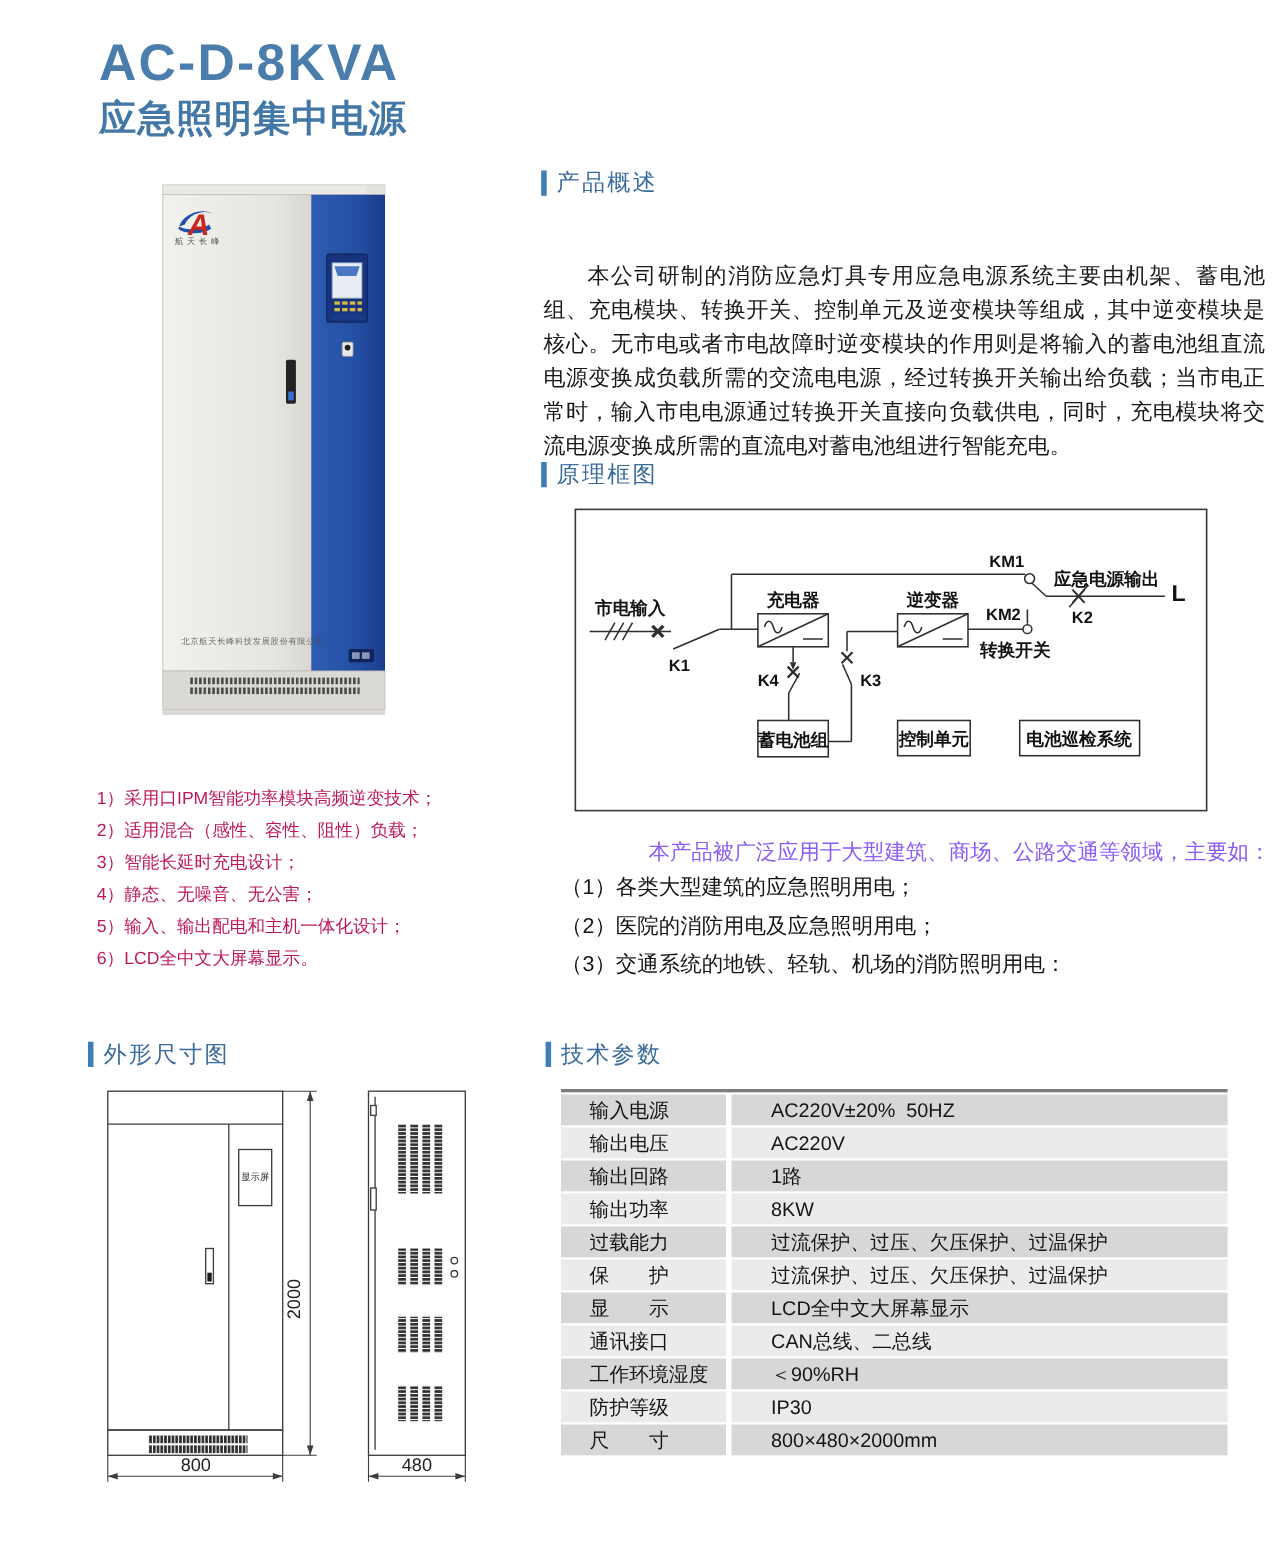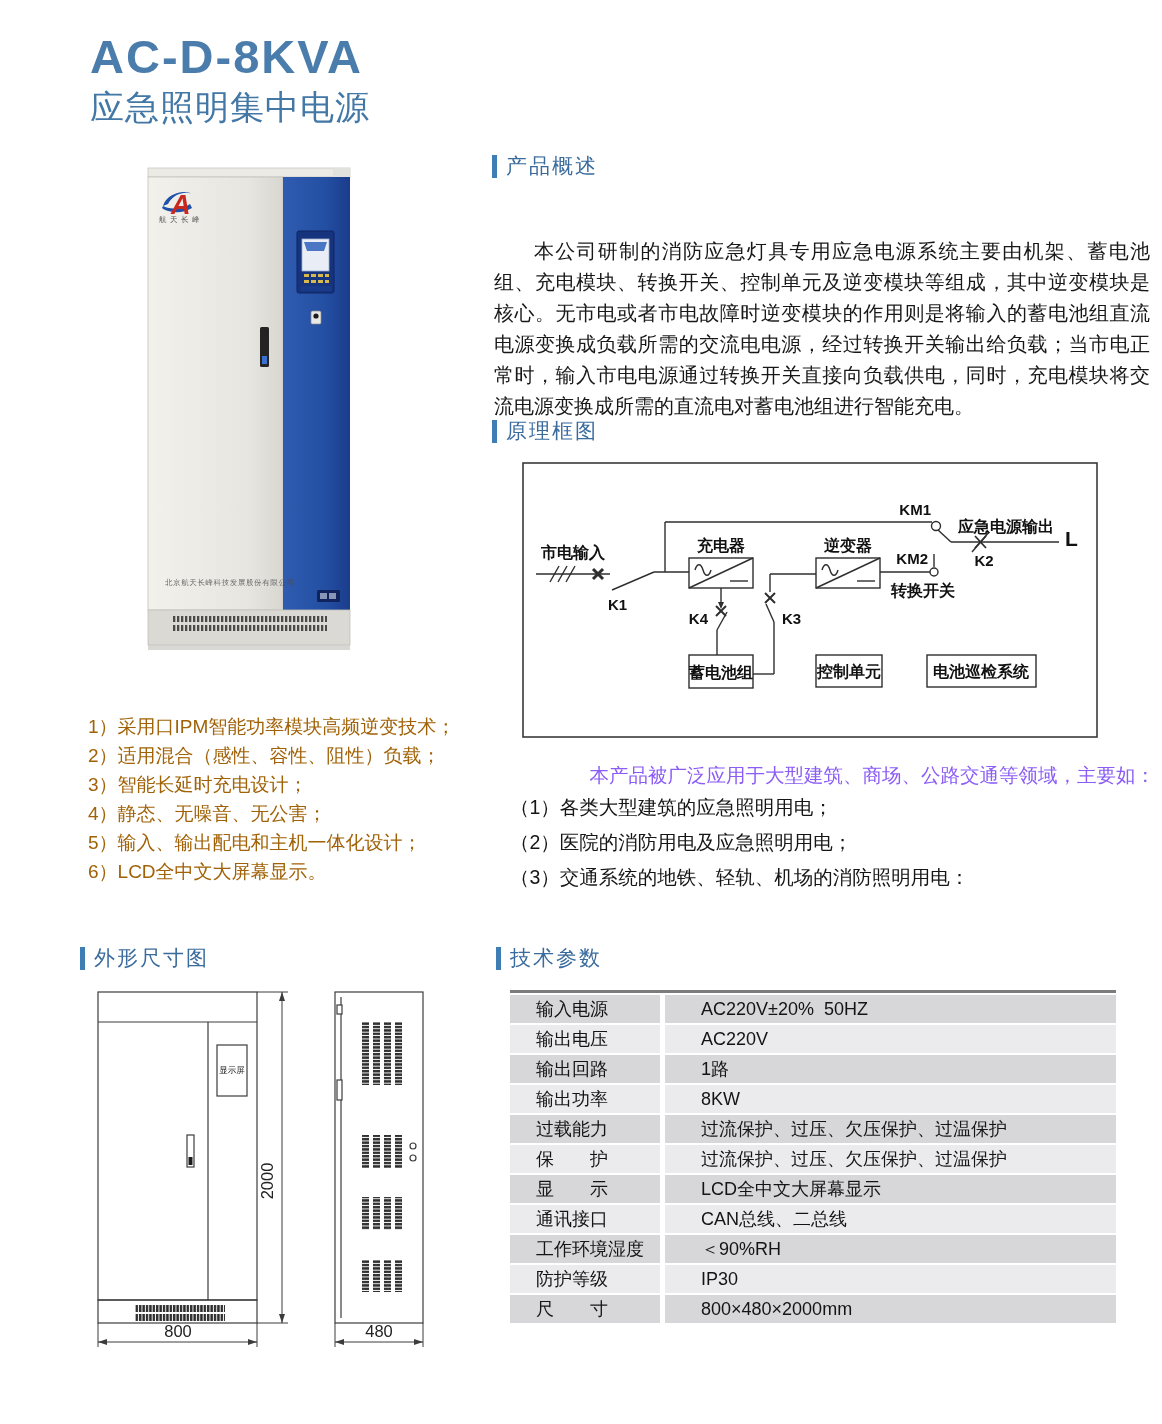--- a/index.html
+++ b/index.html
@@ -2,33 +2,33 @@
 <html><head>
 <meta charset="utf-8">
 <style>
   html,body{margin:0;padding:0;background:#ffffff;}
   .page{position:relative;width:1162px;height:1424px;background:#fff;overflow:hidden;
         font-family:"Liberation Sans","DejaVu Sans",sans-serif;color:#141414;}
   .abs{position:absolute;}
 
   
   .model{font-size:47px;font-weight:700;color:#4a7dab;letter-spacing:2px;line-height:1.05;}
-  .subtitle{font-size:34px;font-weight:400;color:#4277a6;letter-spacing:1px;margin-top:4px;}
+  .subtitle{font-size:34px;font-weight:700;color:#4277a6;letter-spacing:1px;margin-top:4px;}
 
   
   .sec-head{display:flex;align-items:center;gap:9px;}
   .sec-bar{width:5px;height:23px;background:#3e7eb4;}
   .sec-title{font-size:21px;font-weight:400;color:#3a6b9d;letter-spacing:2px;}
 
   
   .overview-p{width:656px;font-size:20px;line-height:31px;text-align:justify;
               text-indent:2em;color:#181818;margin-top:40px;}
 
   
-  .feature-line{font-size:19px;line-height:29px;color:#a16207;white-space:nowrap;}
+  .feature-line{font-size:16px;line-height:29px;color:#be185d;white-space:nowrap;}
 
   
   .apps-intro{font-size:19.5px;line-height:30px;color:#8b5cf6;text-align:right;}
   .apps-item{font-size:19.5px;line-height:35px;color:#151515;}
 
   
   .spec-table{width:606px;border-top:3px solid #7c7c7e;padding-top:2px;}
   .spec-row{display:flex;height:28px;margin-bottom:2px;}
   .spec-label{width:150px;padding-left:26px;box-sizing:border-box;font-size:18px;
               line-height:28px;white-space:pre-wrap;margin-right:5px;}

